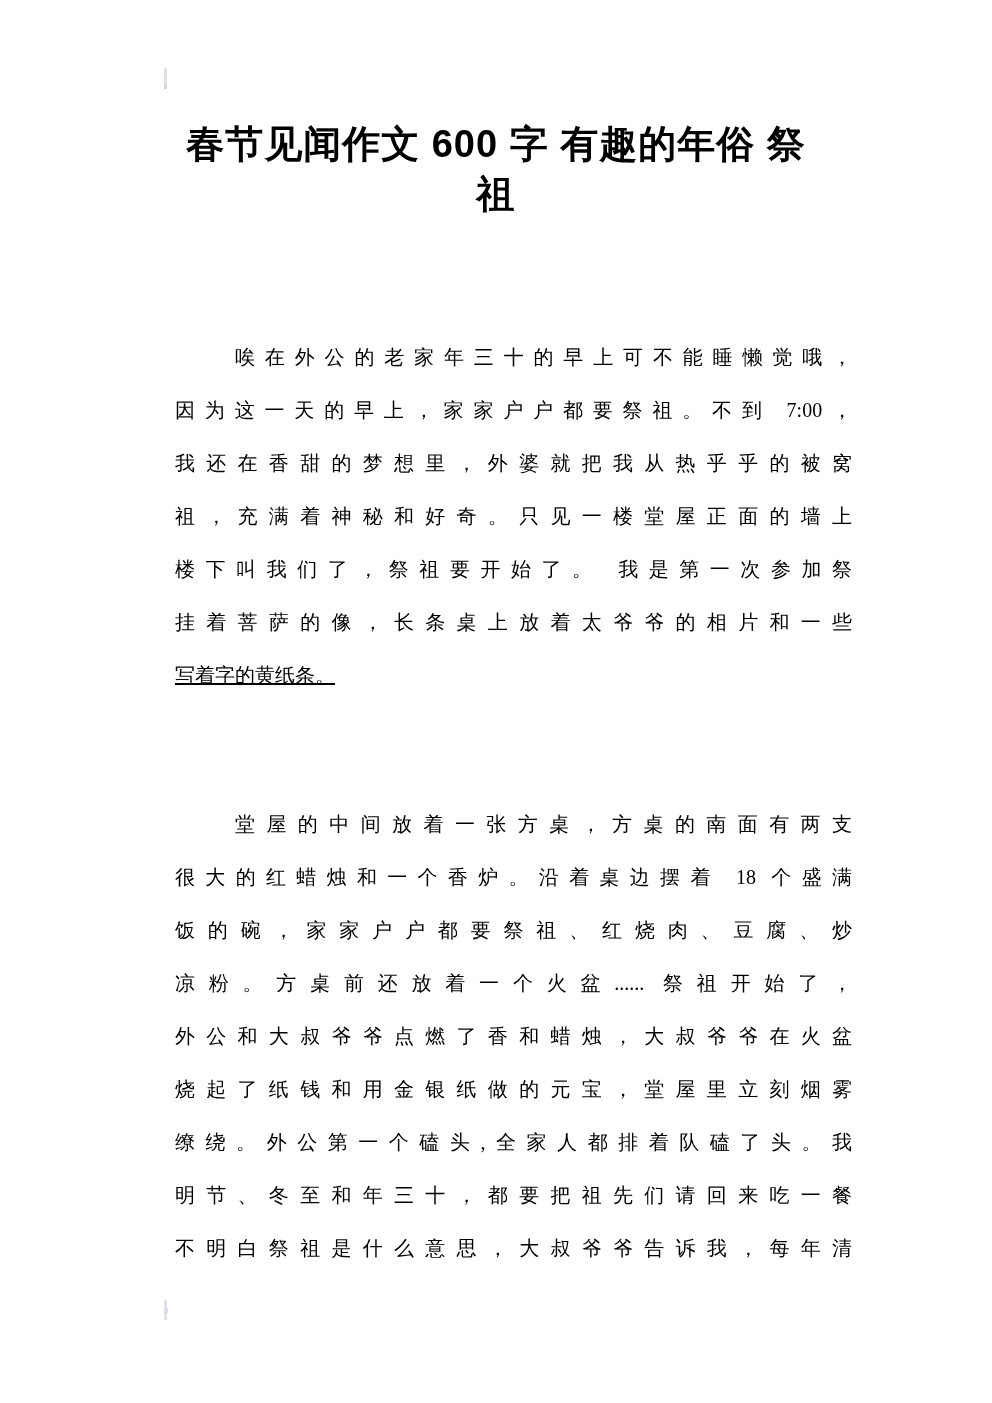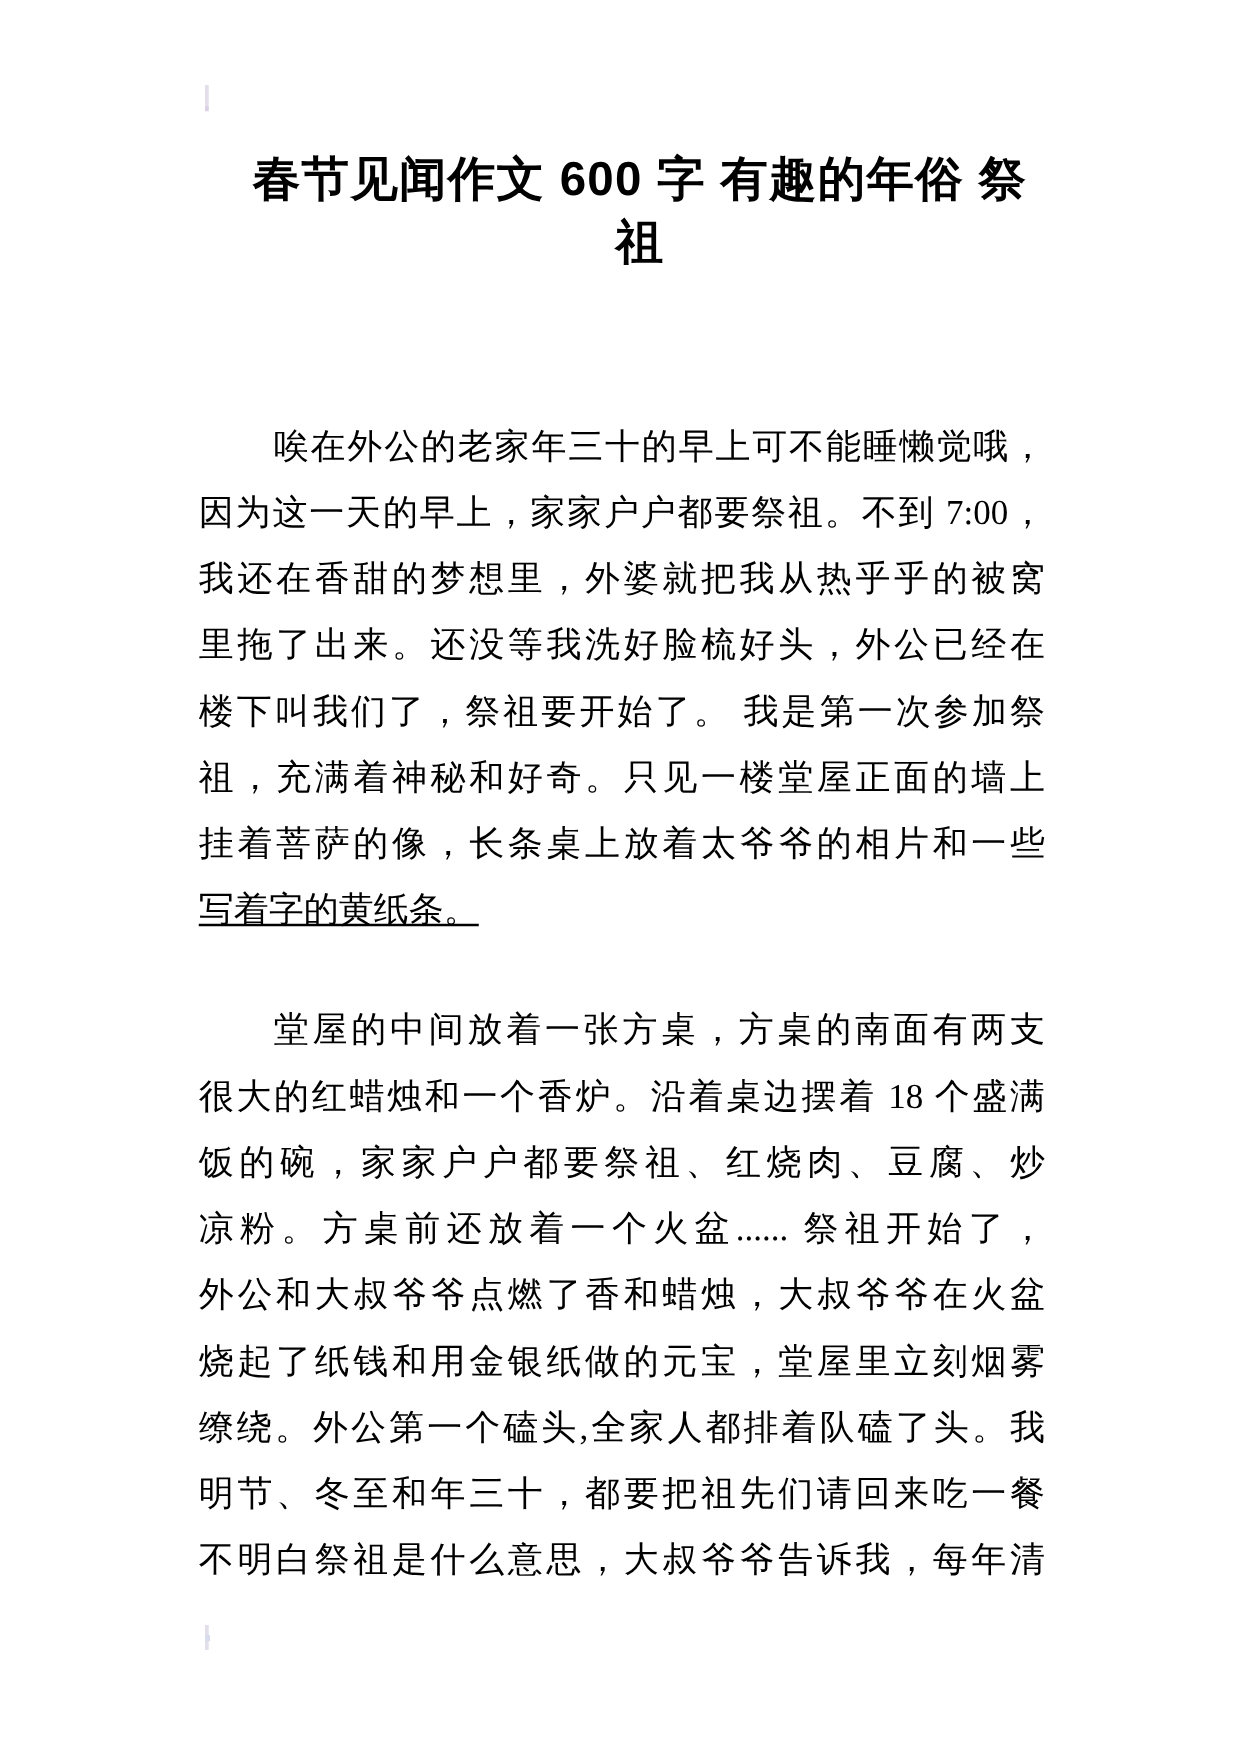--- a/index.html
+++ b/index.html
@@ -11,35 +11,35 @@
     position: relative;
     width: 992px;
     height: 1403px;
     background: #ffffff;
     overflow: hidden;
     color: #000000;
   }
   .doc-title {
     position: absolute;
     top: 119px;
-    left: 112px;
+    left: 96px;
     width: 800px;
     font-family: "Liberation Sans", "DejaVu Sans", sans-serif;
     font-weight: bold;
     font-size: 38px;
     line-height: 50px;
     color: #000000;
     text-align: center;
     letter-spacing: 1px;
   }
   .para {
     position: absolute;
-    left: 159px;
+    left: 175px;
     width: 677px;
-    font-size: 28px;
+    font-size: 20px;
     color: #000000;
   }
   .para-1 { top: 331px; }
   .para-2 { top: 798px; }
   .line {
     height: 53px;
     line-height: 53px;
     text-align: justify;
     text-align-last: justify;
     text-justify: inter-character;
@@ -82,23 +82,22 @@
 
   <div class="doc-title">
     <div class="title-line">春节见闻作文 600 字 有趣的年俗 祭</div>
     <div class="title-line">祖</div>
   </div>
 
   <div class="para para-1">
     <div class="line first">唉在外公的老家年三十的早上可不能睡懒觉哦，</div>
     <div class="line">因为这一天的早上，家家户户都要祭祖。不到 7:00，</div>
     <div class="line">我还在香甜的梦想里，外婆就把我从热乎乎的被窝</div>
-    <div class="line">里拖了出来。还没等我洗好脸梳好头，外公已经在</div>
+    <div class="line">祖，充满着神秘和好奇。只见一楼堂屋正面的墙上</div>
     <div class="line">楼下叫我们了，祭祖要开始了。 我是第一次参加祭</div>
-    <div class="line">祖，充满着神秘和好奇。只见一楼堂屋正面的墙上</div>
     <div class="line">挂着菩萨的像，长条桌上放着太爷爷的相片和一些</div>
     <div class="line para-end">写着字的黄纸条。</div>
   </div>
 
   <div class="para para-2">
     <div class="line first">堂屋的中间放着一张方桌，方桌的南面有两支</div>
     <div class="line">很大的红蜡烛和一个香炉。沿着桌边摆着 18 个盛满</div>
     <div class="line">饭的碗，家家户户都要祭祖、红烧肉、豆腐、炒</div>
     <div class="line">凉粉。方桌前还放着一个火盆...... 祭祖开始了，</div>
     <div class="line">外公和大叔爷爷点燃了香和蜡烛，大叔爷爷在火盆</div>

